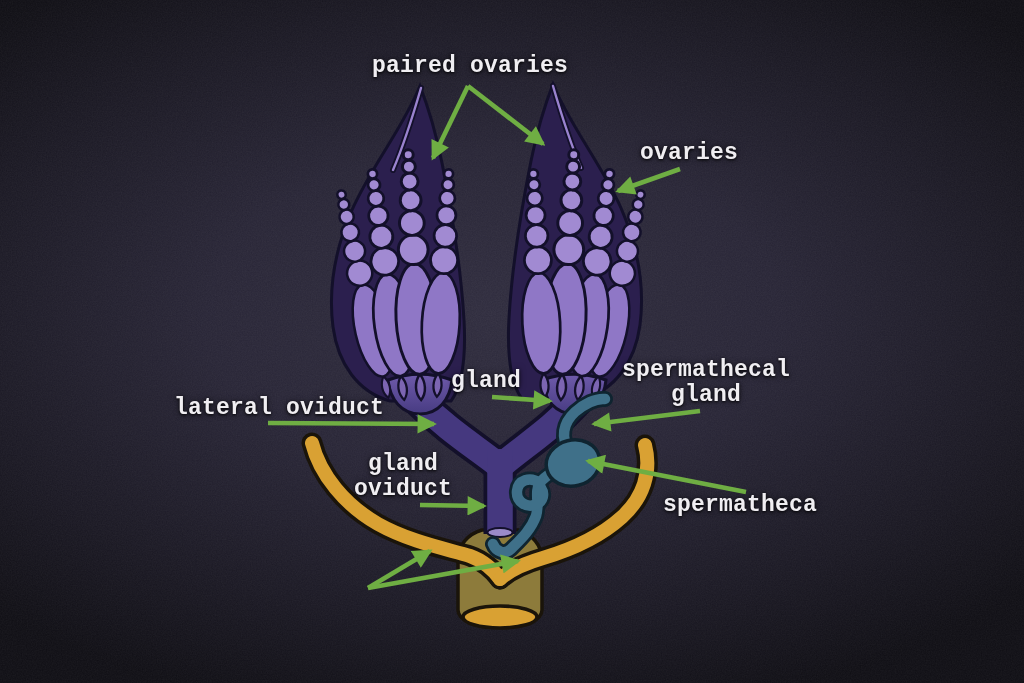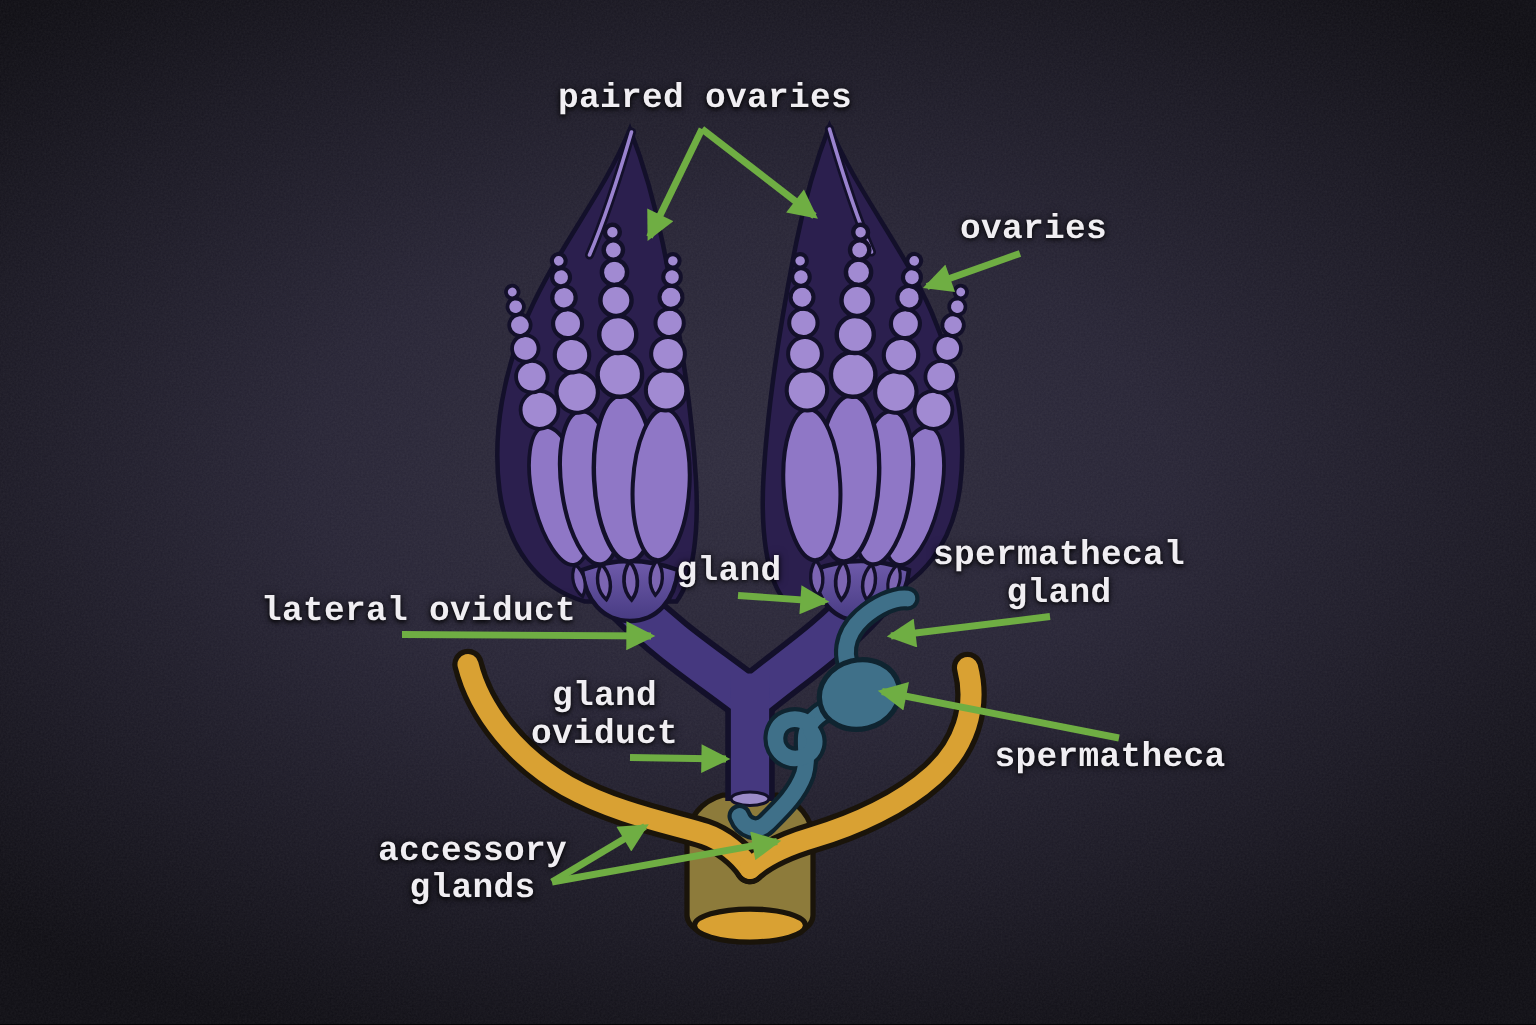--- a/index.html
+++ b/index.html
@@ -140,16 +140,14 @@
 
   <div class="lbl" style="left:470px;top:66px;">paired ovaries</div>
   <div class="lbl" style="left:689px;top:153px;">ovaries</div>
   <div class="lbl" style="left:486px;top:381px;">gland</div>
   <div class="lbl" style="left:279px;top:408px;">lateral oviduct</div>
   <div class="lbl" style="left:403px;top:477px;">gland
 oviduct</div>
   <div class="lbl" style="left:706px;top:383px;">spermathecal
 gland</div>
   <div class="lbl" style="left:740px;top:505px;">spermatheca</div>
-  <div class="lbl" style="left:315px;top:580px;">accessory
-glands</div>
 
 </div>
 
 </body></html>

